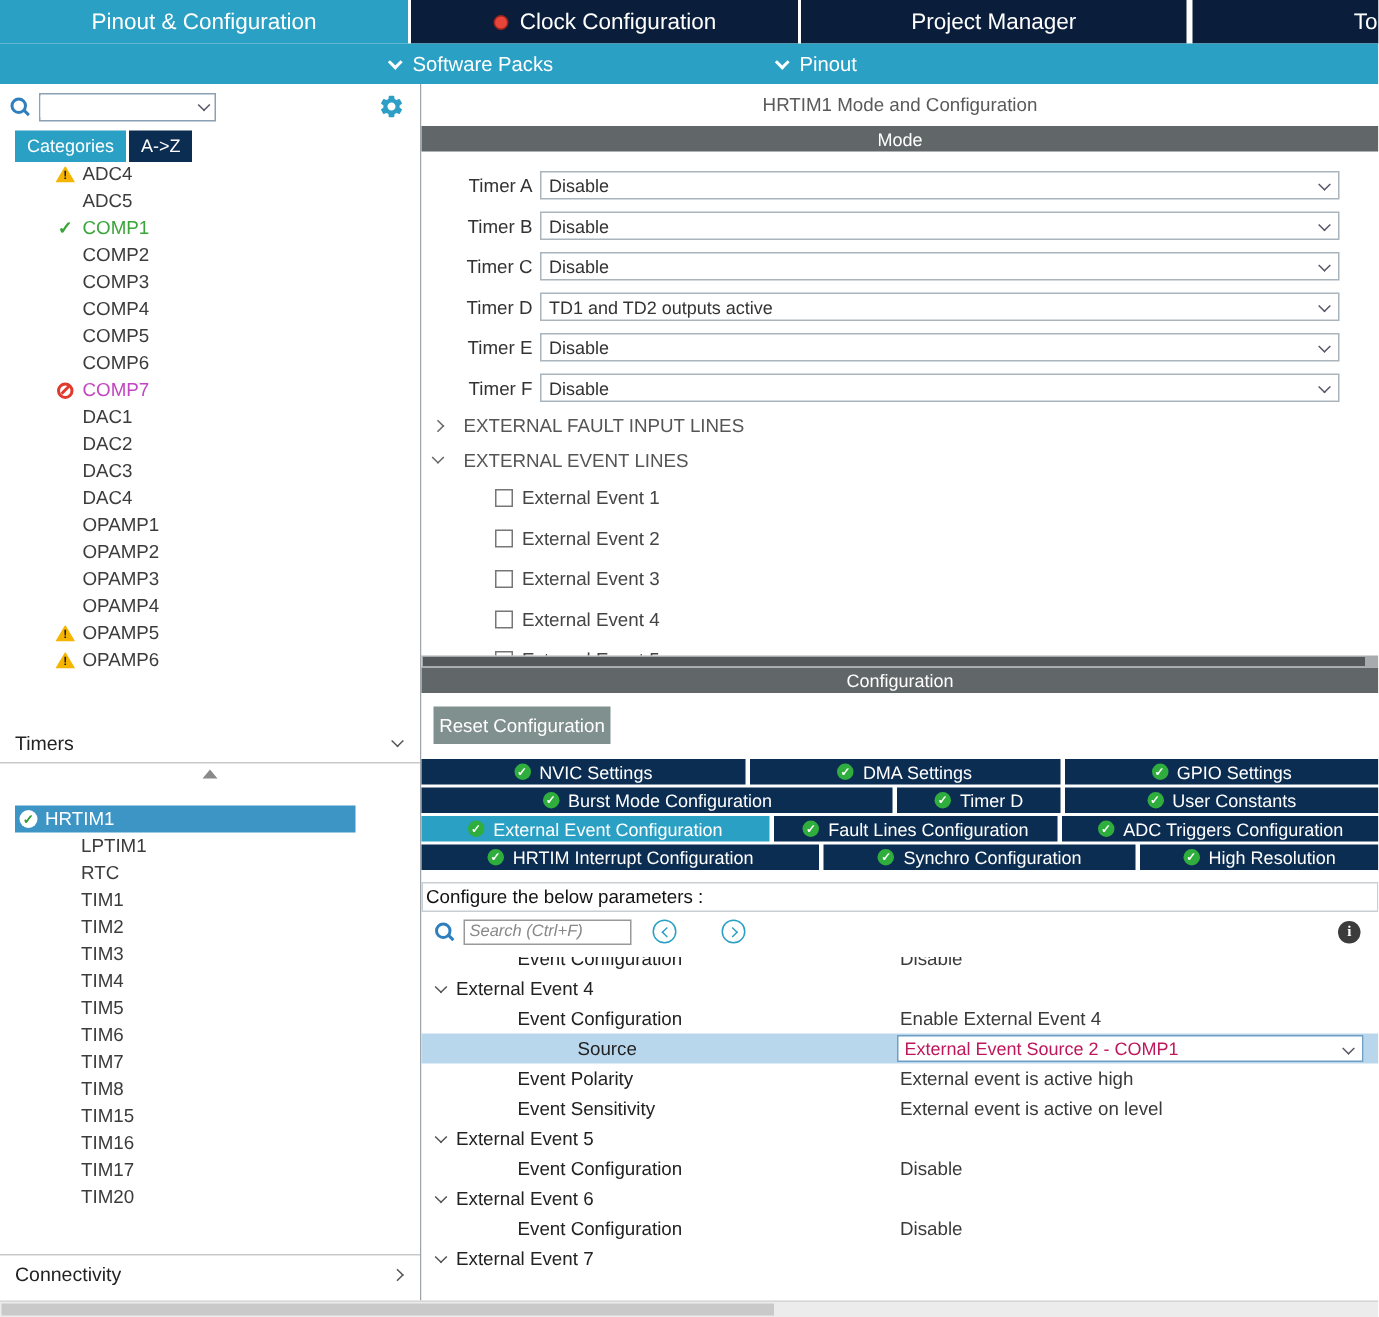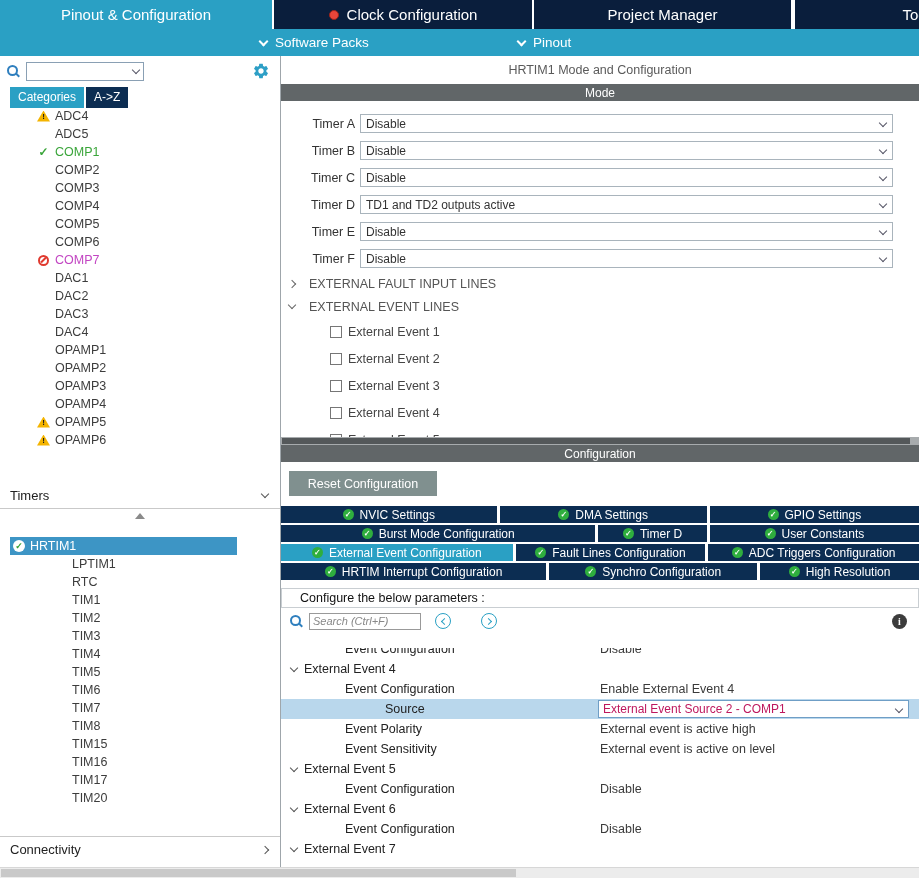--- a/index.html
+++ b/index.html
@@ -56,21 +56,21 @@
   .icon-blocked { width:11px; height:11px; border:2px solid #e03a2f; border-radius:50%; position:relative; }
   .icon-blocked::after { content:''; position:absolute; left:0; top:2.5px; width:7px; height:2px; background:#e03a2f; transform:rotate(-45deg); }
 
   .timers-header { margin-top:34px; display:flex; align-items:center; justify-content:space-between;
                    padding:0 12px 0 10px; height:26px; font-size:13px; color:#222; border-bottom:1px solid #c9c9c9; cursor:pointer; }
   .timers-header .chev, .connectivity .chev { color:#555; }
   .scroll-up { height:14px; display:flex; align-items:center; justify-content:center; cursor:pointer; }
   .scroll-up::before { content:''; width:0; height:0; border-left:5px solid transparent; border-right:5px solid transparent; border-bottom:6px solid #8a8a8a; }
 
   .timers-list { margin-top:14px; }
-  .t-item { height:18px; display:flex; align-items:center; padding-left:72px; font-size:12.5px; color:#3c3c3c; cursor:pointer; }
+  .t-item { height:18px; display:flex; align-items:center; padding-left:54px; font-size:12.5px; color:#3c3c3c; cursor:pointer; }
   .t-item.selected { background:var(--sel,#3d95c5); color:#fff; margin:0 43px 0 10px; padding-left:3px; gap:5px; }
   .icon-check-circle { width:12px; height:12px; border-radius:50%; background:#fff; color:#2f9d2f; font-size:9px; font-weight:bold;
                        display:flex; align-items:center; justify-content:center; flex:0 0 auto; }
 
   .connectivity { position:absolute; left:0; right:0; bottom:12px; height:26px; border-top:1px solid #c9c9c9;
                   display:flex; align-items:center; justify-content:space-between; padding:0 12px 0 10px; font-size:13px; color:#222; cursor:pointer; }
 
   
   .content { position:absolute; top:56px; left:281px; right:0; bottom:0; display:flex; flex-direction:column; background:#fff; }
   .content-title { height:28px; display:flex; align-items:center; justify-content:center; font-size:12.5px; color:#5a5a5a; }
@@ -84,48 +84,48 @@
   .combo-chev { position:absolute; right:6px; top:5px; width:6px; height:6px; border-right:1.5px solid #556; border-bottom:1.5px solid #556; transform:rotate(45deg); }
   .mode-group { display:flex; align-items:center; height:23px; gap:14px; padding-left:8px; font-size:12.5px; color:#555; cursor:pointer; }
   .mode-group .chev { color:#666; }
   .cb-row { display:flex; align-items:center; height:27px; padding-left:49px; gap:6px; font-size:12.5px; color:#444; }
   .checkbox { width:12px; height:12px; border:1px solid #767676; background:#fff; cursor:pointer; flex:0 0 auto; }
 
   .hscroll { height:8px; background:#a7abad; position:relative; flex:0 0 auto; cursor:pointer; }
   .hscroll-thumb { position:absolute; left:1px; top:1px; bottom:1px; right:9px; background:#54585a; }
 
   .config-body { flex:1; position:relative; display:flex; flex-direction:column; }
-  .reset-btn { margin:9px 0 0 8px; width:148px; height:25px; background:var(--btn,#80908f); color:#fff; border:none;
+  .reset-btn { margin:9px 0 0 8px; width:118px; height:25px; background:var(--btn,#80908f); color:#fff; border:none;
                font-size:12.5px; font-family:inherit; cursor:pointer; align-self:flex-start; }
   .tab-grid { margin-top:10px; display:flex; flex-direction:column; gap:2px; }
   .tab-row { display:flex; gap:3px; }
   .cfg-tab { height:17px; background:var(--navy2,#0c2d52); color:#fff; font-size:12px; display:flex; align-items:center;
              justify-content:center; gap:6px; cursor:pointer; overflow:hidden; white-space:nowrap; }
   .cfg-tab.active { background:var(--teal,#2aa0c4); }
   .cfg-check { width:11px; height:11px; border-radius:50%; background:#2fae3e; color:#fff; font-size:8px;
                display:flex; align-items:center; justify-content:center; font-weight:bold; flex:0 0 auto; }
 
   .params-caption { margin-top:8px; font-size:12.5px; color:#111; height:20px; display:flex; align-items:center;
-                    padding-left:18px; border:1px solid #c9ced2; }
+                    padding-left:2px; border:1px solid #c9ced2; }
   .param-toolbar { display:flex; align-items:center; height:26px; padding:0 6px 0 8px; }
   .search-box { display:flex; align-items:center; width:112px; height:17px; border:1px solid #999; margin-left:6px; }
   .search-box input { border:none; outline:none; width:100%; font-size:11px; padding:0 3px; font-family:inherit; color:#444; }
   .search-box input::placeholder { color:#888; font-style:italic; }
   .circ-btn { width:16px; height:16px; border:1px solid var(--teal,#2aa0c4); border-radius:50%; color:var(--teal,#2aa0c4);
               display:flex; align-items:center; justify-content:center; cursor:pointer; flex:0 0 auto; }
   .circ-btn .chev { border-width:1.5px; width:5px; height:5px; }
   .circ-btn.prev { margin-left:14px; }
   .circ-btn.next { margin-left:30px; }
   .circ-btn .chev.left { transform:rotate(135deg); margin-left:2px; }
   .circ-btn .chev.rightarr { transform:rotate(-45deg); margin-right:2px; }
   .icon-info { margin-left:auto; margin-right:6px; width:15px; height:15px; border-radius:50%; background:#3c3c3c; color:#fff;
                font-size:10px; font-weight:bold; display:flex; align-items:center; justify-content:center;
                font-family:"Liberation Serif", serif; cursor:pointer; }
 
-  .param-tree { position:relative; margin-top:14px; }
+  .param-tree { position:relative; margin-top:4px; }
   .prow { height:20px; display:flex; align-items:center; position:relative; font-size:12.5px; color:#222; cursor:pointer; }
   .prow.group { padding-left:10px; gap:7px; }
   .prow.group .chev { color:#555; }
   .prow.child .p-name { padding-left:64px; }
   .p-value { position:absolute; left:319px; color:#3a3a3a; white-space:nowrap; }
   .prow.selected { background:var(--rowsel,#b9d7ec);padding-left:40px; }
   .p-combo { position:absolute; left:317px; right:10px; top:1px; height:18px; background:#fff; border:1px solid #6f9ec6;
              display:flex; align-items:center; padding-left:4px; font-size:12px; color:#be185d; cursor:pointer; }
   .clip-wrap { height:11px; overflow:hidden; }
   .clip-wrap .prow { transform:translateY(-9px); }

